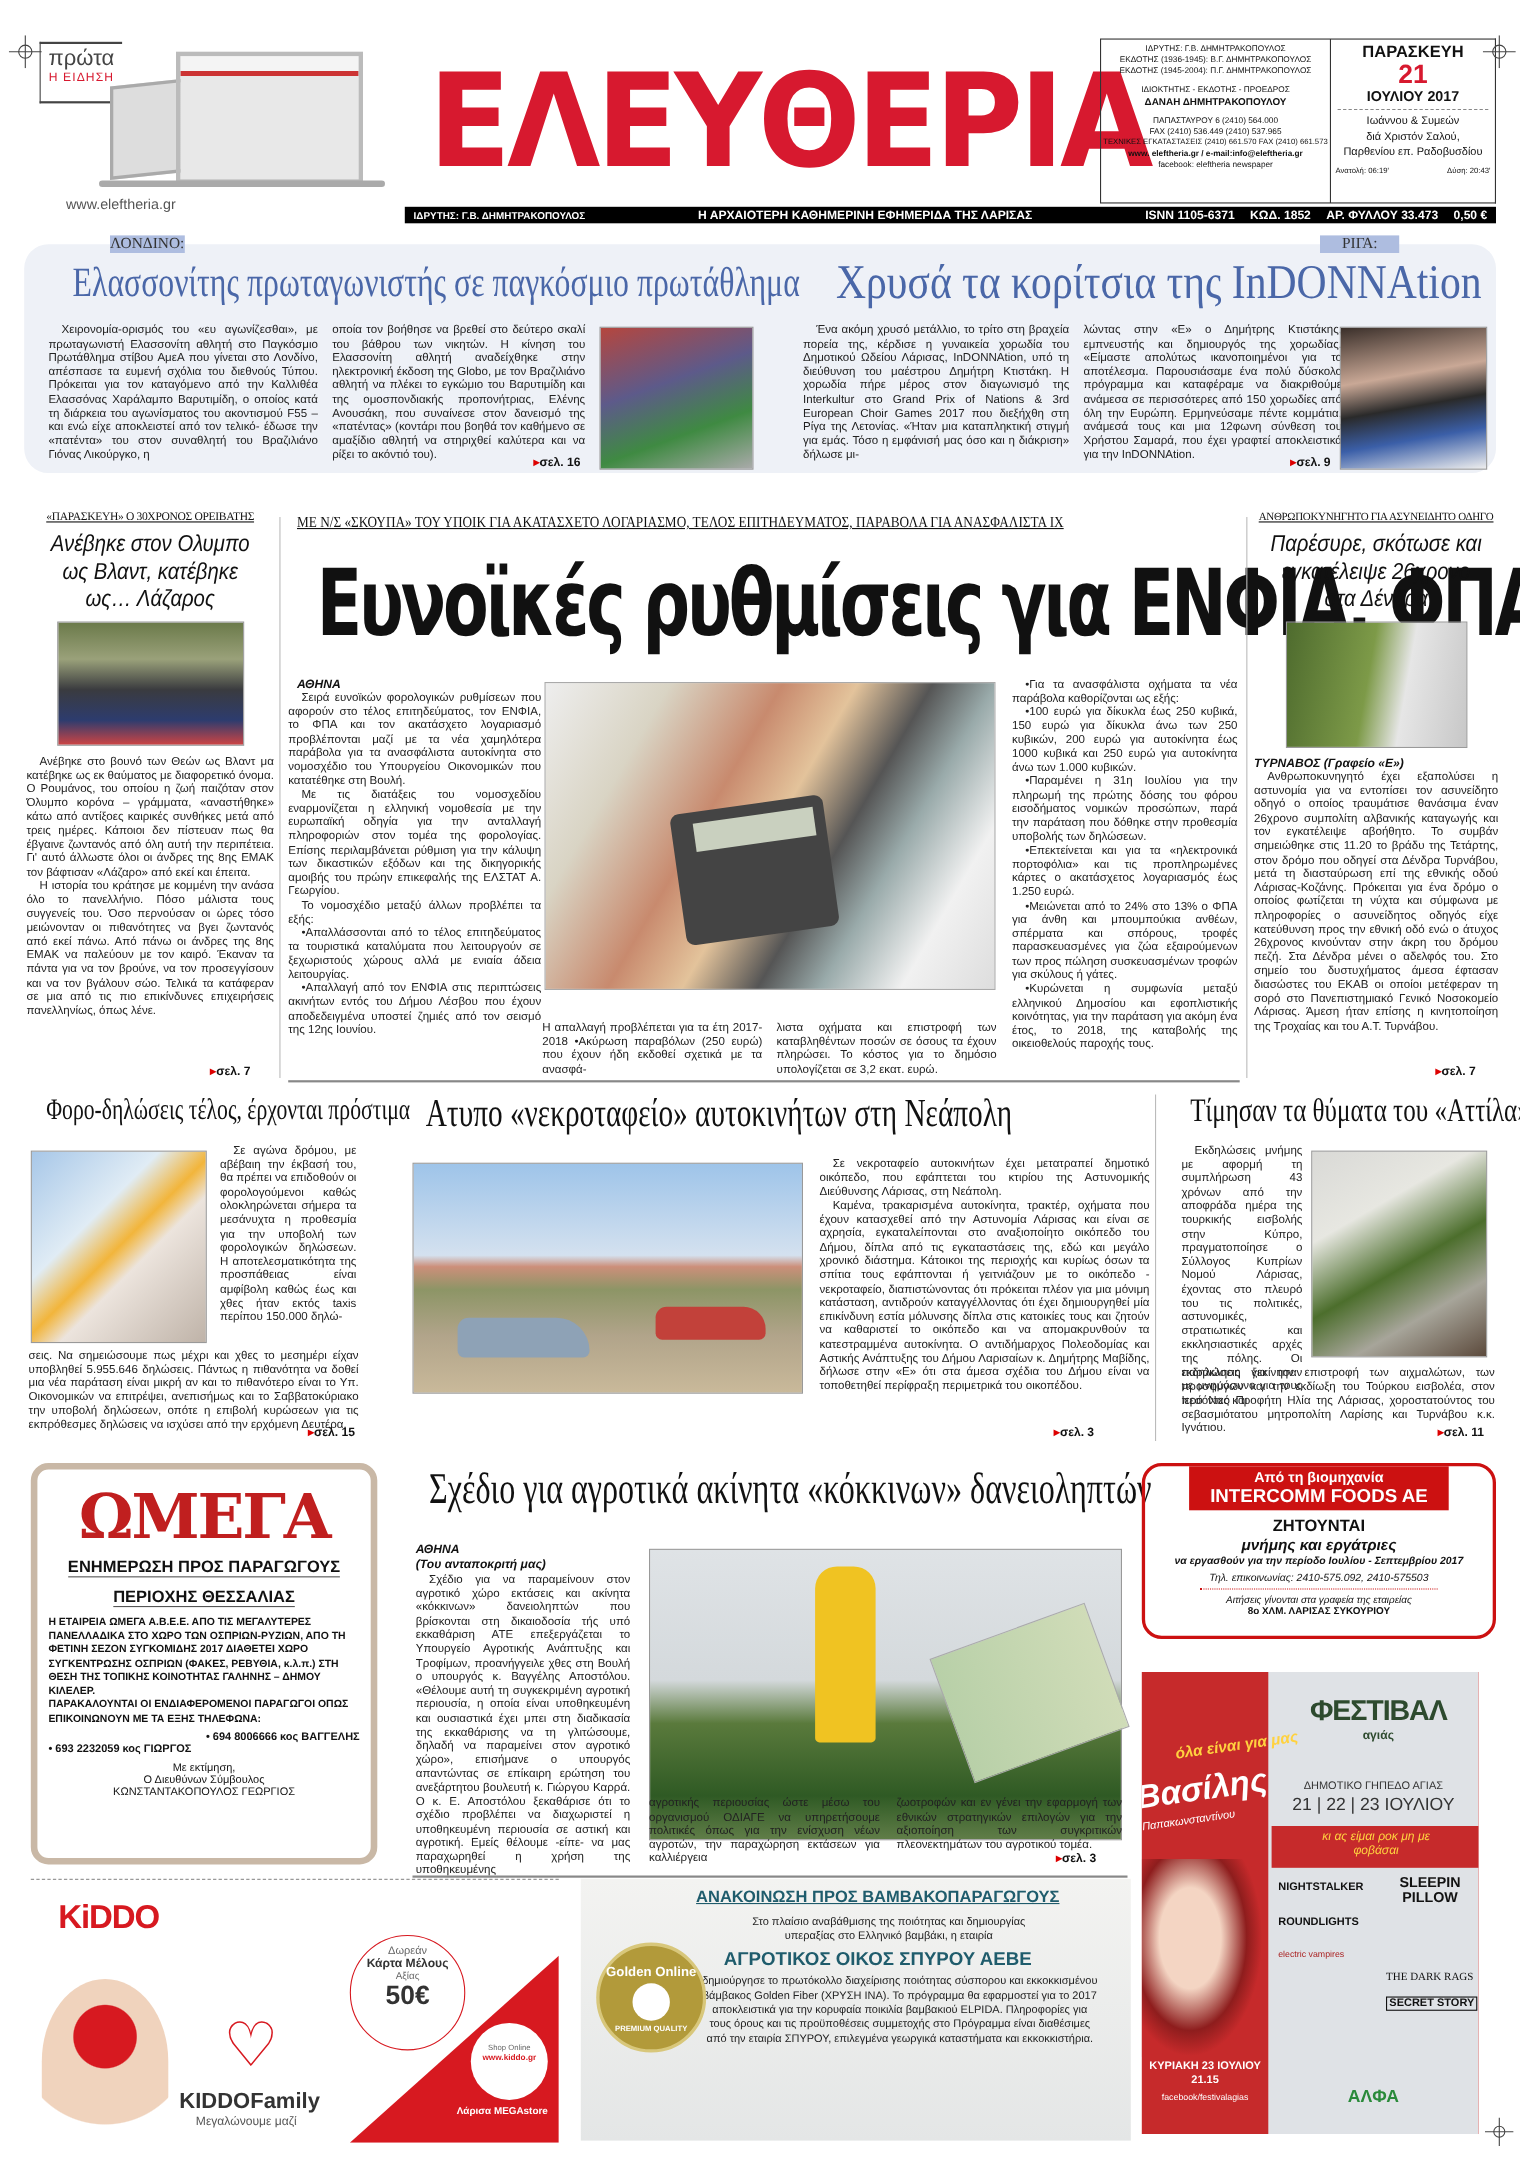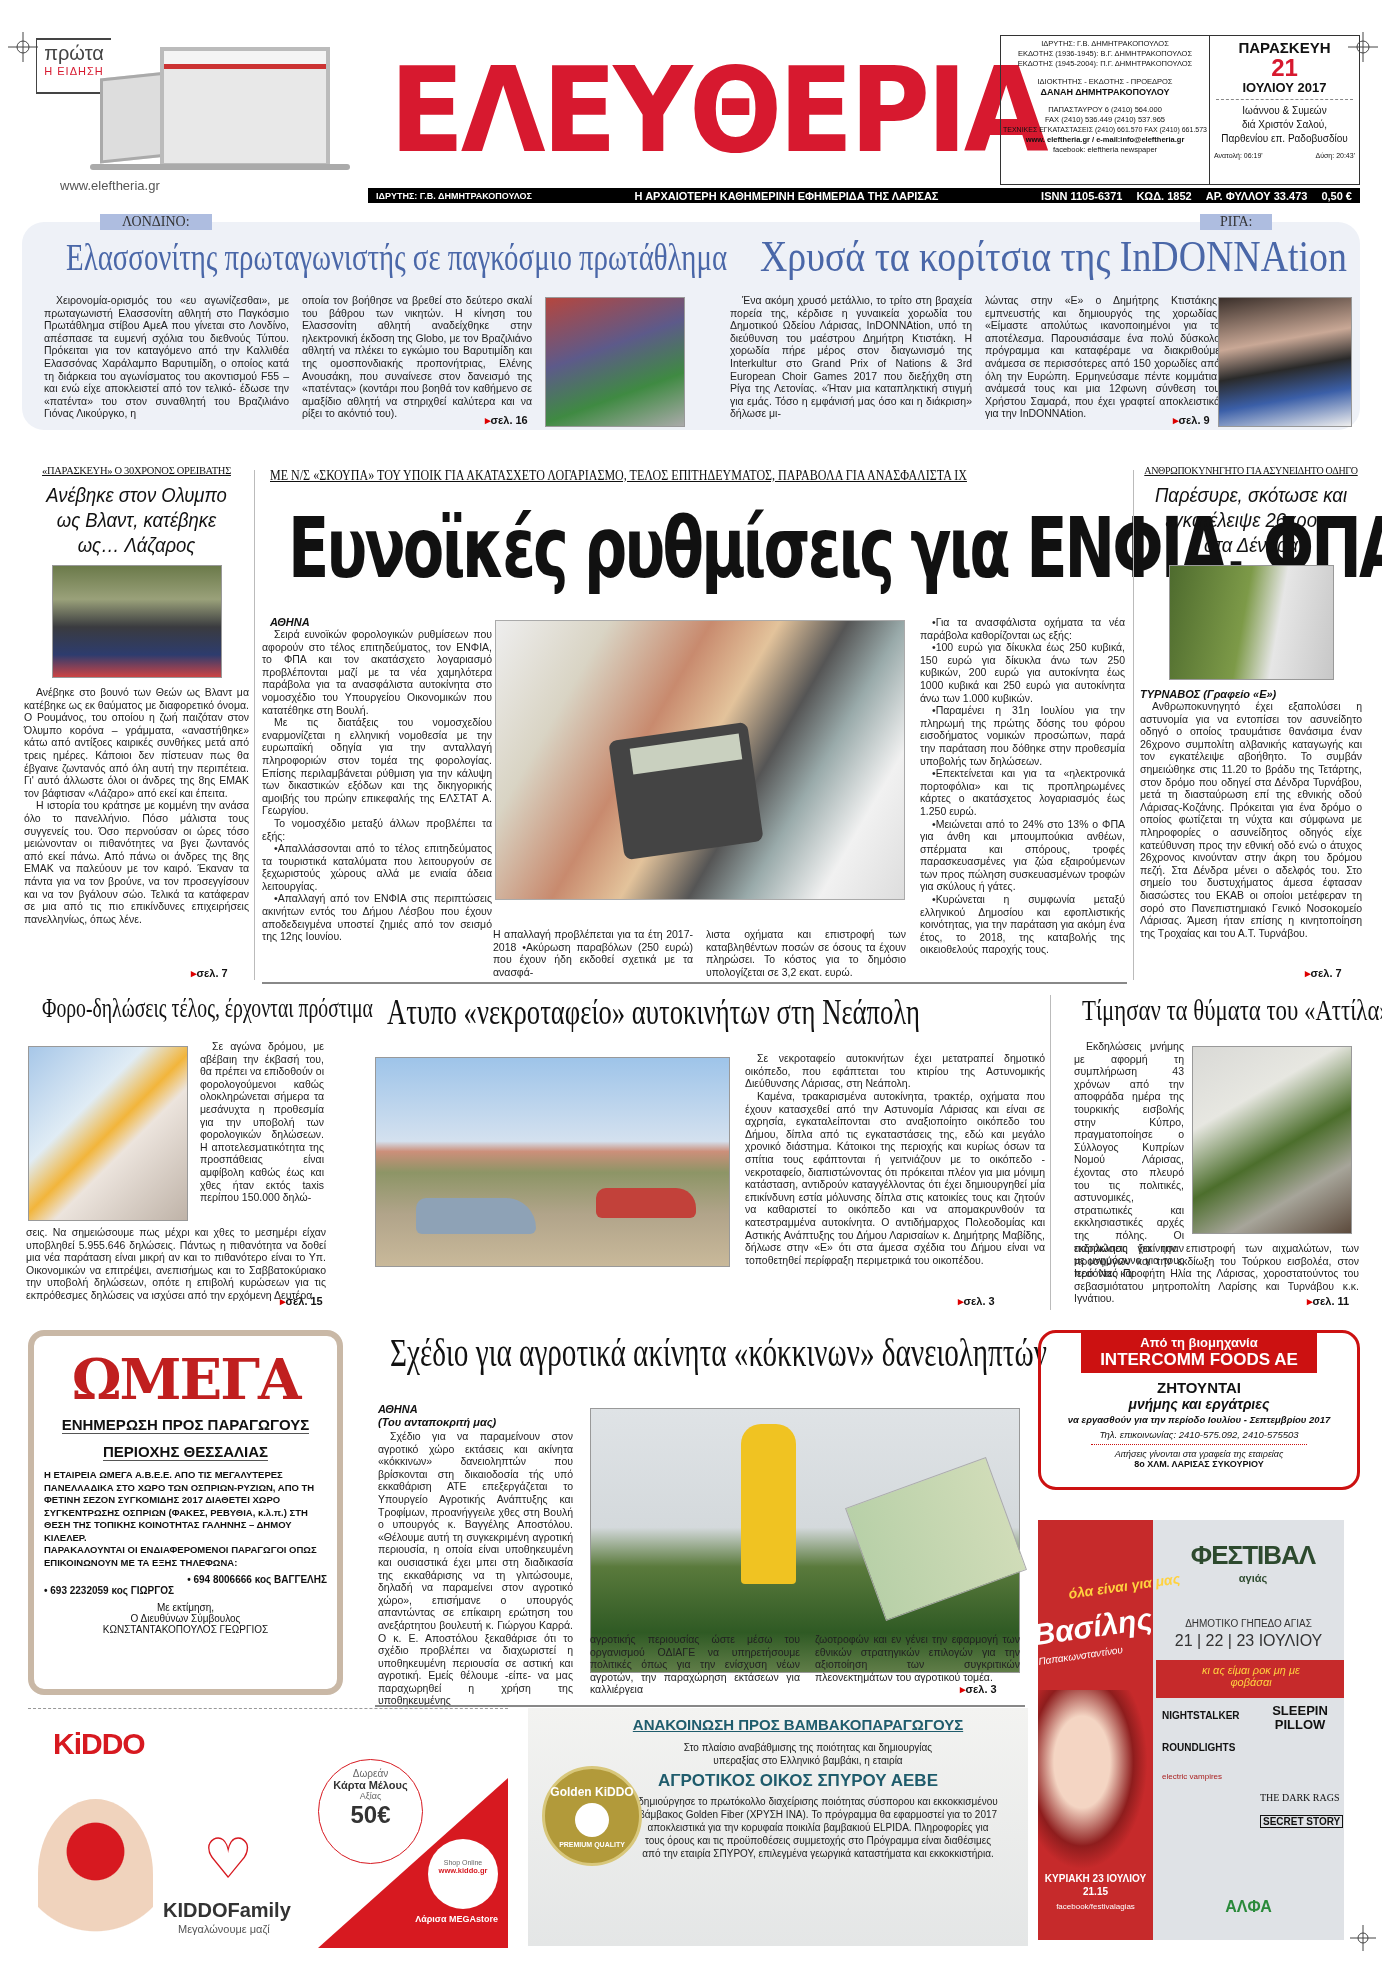--- a/index.html
+++ b/index.html
@@ -76,21 +76,21 @@
   <span style="flex:1;text-align:center">Η ΑΡΧΑΙΟΤΕΡΗ ΚΑΘΗΜΕΡΙΝΗ ΕΦΗΜΕΡΙΔΑ ΤΗΣ ΛΑΡΙΣΑΣ</span>
   <span>ISNN 1105-6371</span>
   <span>ΚΩΔ. 1852</span>
   <span>ΑΡ. ΦΥΛΛΟΥ  33.473</span>
   <span>0,50 €</span>
 </div>
 
 <div class="abs" style="left:22px;top:222px;width:1338px;height:208px;background:#eef1f7;border-radius:22px"></div>
 
 <div class="abs" style="left:30px;top:214px;width:650px;height:212px">
-  <div style="position:absolute;left:70px;top:0;background:#aebde0;padding:0 22px;font-family:'Liberation Serif',serif;font-size:14px;color:#333">ΛΟΝΔΙΝΟ:</div>
+  <div style="position:absolute;left:70px;top:0;background:#aebde0;padding:0 0;font-family:'Liberation Serif',serif;font-size:14px;color:#333">ΛΟΝΔΙΝΟ:</div>
   <div style="position:absolute;left:36px;top:22px;width:720px;font-family:'Liberation Serif',serif;font-size:38px;line-height:42px;color:#4a67a8;transform:scaleX(0.76);transform-origin:left;white-space:nowrap">Ελασσονίτης πρωταγωνιστής σε παγκόσμιο πρωτάθλημα</div>
   <p class="body" style="position:absolute;left:14px;top:80px;width:245px">Χειρονομία-ορισμός του «ευ αγωνίζεσθαι», με πρωταγωνιστή Ελασσονίτη αθλητή στο Παγκόσμιο Πρωτάθλημα στίβου ΑμεΑ που γίνεται στο Λονδίνο, απέσπασε τα ευμενή σχόλια του διεθνούς Τύπου. Πρόκειται για τον καταγόμενο από την Καλλιθέα Ελασσόνας Χαράλαμπο Βαρυτιμίδη, ο οποίος κατά τη διάρκεια του αγωνίσματος του ακοντισμού F55 –και ενώ είχε αποκλειστεί από τον τελικό- έδωσε την «πατέντα» του στον συναθλητή του Βραζιλιάνο Γιόνας Λικούργκο, η</p>
   <p class="body" style="position:absolute;left:272px;top:80px;width:230px;text-indent:0">οποία τον βοήθησε να βρεθεί στο δεύτερο σκαλί του βάθρου των νικητών. Η κίνηση του Ελασσονίτη αθλητή αναδείχθηκε στην ηλεκτρονική έκδοση της Globo, με τον Βραζιλιάνο αθλητή να πλέκει το εγκώμιο του Βαρυτιμίδη και της ομοσπονδιακής προπονήτριας, Ελένης Ανουσάκη, που συναίνεσε στον δανεισμό της «πατέντας» (κοντάρι που βοηθά τον καθήμενο σε αμαξίδιο αθλητή να στηριχθεί καλύτερα και να ρίξει το ακόντιό του).</p>
   <span class="sel abs" style="left:455px;top:200px">σελ. 16</span>
   <div class="img abs" style="left:515px;top:83px;width:140px;height:130px;background:linear-gradient(160deg,#b5463e,#5d5a8a 40%,#3f8a42 70%,#aaa)"></div>
 </div>
 
 <div class="abs" style="left:700px;top:214px;width:650px;height:212px">
   <div style="position:absolute;left:500px;top:0;background:#aebde0;padding:0 20px;font-family:'Liberation Serif',serif;font-size:14px;color:#333">ΡΙΓΑ:</div>
   <div style="position:absolute;left:60px;top:20px;width:640px;font-family:'Liberation Serif',serif;font-size:44px;line-height:46px;color:#4a67a8;transform:scaleX(0.86);transform-origin:left;white-space:nowrap">Χρυσά τα κορίτσια της InDONNAtion</div>
@@ -265,20 +265,20 @@
   <div style="position:absolute;left:400px;top:130px;width:70px;height:70px;border-radius:50%;background:#fff;text-align:center;padding-top:20px">
     <div style="font-size:7px;color:#666">Shop Online</div>
     <div style="font-size:7.5px;font-weight:bold;color:#d71920">www.kiddo.gr</div>
   </div>
   <div style="position:absolute;right:10px;top:205px;font-size:9px;font-weight:bold;color:#fff">Λάρισα MEGAstore</div>
 </div>
 
 <div class="abs" style="left:528px;top:1708px;width:500px;height:238px;background:linear-gradient(180deg,#f3f3f1,#e4e6e6);text-align:center;overflow:hidden">
   <div style="font-weight:bold;font-size:15px;color:#1f5c6c;margin-top:8px;text-decoration:underline;padding-left:40px">ΑΝΑΚΟΙΝΩΣΗ ΠΡΟΣ ΒΑΜΒΑΚΟΠΑΡΑΓΩΓΟΥΣ</div>
   <div style="position:absolute;left:14px;top:58px;width:100px;height:100px;border-radius:50%;background:#b29a3a;border:3px solid #d8c77b;color:#fff;font-size:9px;font-weight:bold;padding-top:16px">
-    <div style="font-size:12px">Golden KiDDO</div>
+    <div style="font-size:12px">Golden Online</div>
     <div style="margin:4px auto;width:34px;height:34px;border-radius:50%;background:#fff"></div>
     <div style="font-size:7px">PREMIUM QUALITY</div>
   </div>
   <div style="margin:8px 80px 0 140px;font-size:10px;line-height:13px;color:#222">Στο πλαίσιο αναβάθμισης της ποιότητας και δημιουργίας υπεραξίας στο Ελληνικό βαμβάκι, η εταιρία</div>
   <div style="font-weight:bold;font-size:17px;color:#1f5c6c;margin-top:4px;padding-left:40px">ΑΓΡΟΤΙΚΟΣ ΟΙΚΟΣ ΣΠΥΡΟΥ ΑΕΒΕ</div>
   <div style="margin:4px 30px 0 110px;font-size:10px;line-height:13px;color:#222">δημιούργησε το πρωτόκολλο διαχείρισης ποιότητας σύσπορου και εκκοκκισμένου βάμβακος Golden Fiber (ΧΡΥΣΗ ΙΝΑ). Το πρόγραμμα θα εφαρμοστεί για το 2017 αποκλειστικά για την κορυφαία ποικιλία βαμβακιού ELPIDA. Πληροφορίες για τους όρους και τις προϋποθέσεις συμμετοχής στο Πρόγραμμα είναι διαθέσιμες από την εταιρία ΣΠΥΡΟΥ, επιλεγμένα γεωργικά καταστήματα και εκκοκκιστήρια.</div>
 </div>
 
 </body></html>

